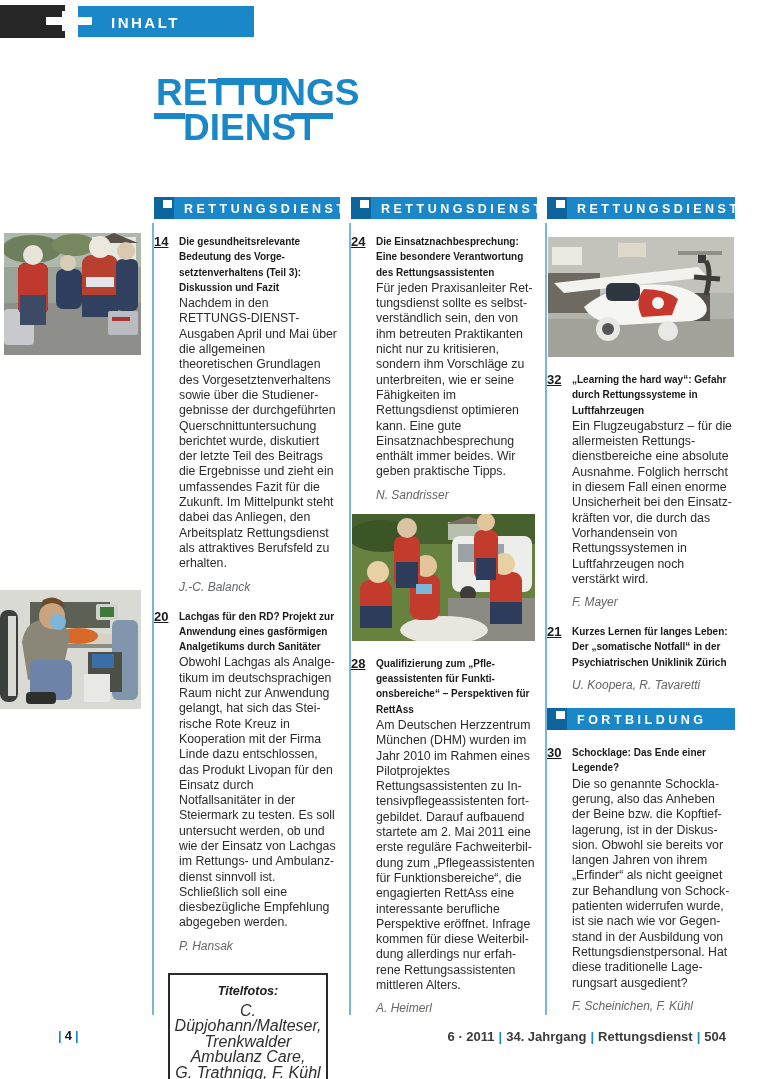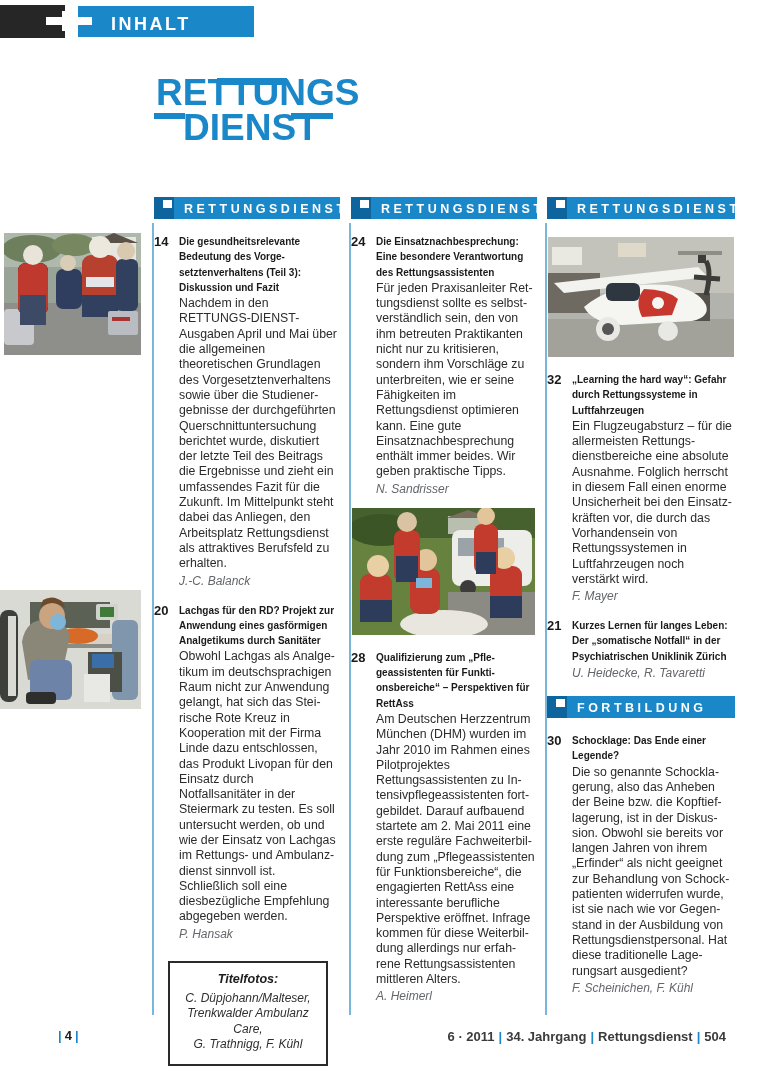--- a/index.html
+++ b/index.html
@@ -2,21 +2,21 @@
 <html><head>
 <meta charset="utf-8">
 <style>
   html,body{margin:0;padding:0;background:#fff;}
   body{font-family:"Liberation Sans", sans-serif;}
   .page{position:relative;width:763px;height:1079px;background:#ffffff;overflow:hidden;}
 
   
   .topbar-black{position:absolute;left:0;top:5px;width:65px;height:33px;background:#262626;}
   .topbar-blue{position:absolute;left:78px;top:6px;width:176px;height:31px;background:#1987c8;}
-  .inhalt-label{position:absolute;left:33px;top:8px;color:#fff;font-weight:bold;font-size:18px;letter-spacing:2.5px;}
+  .inhalt-label{position:absolute;left:33px;top:8px;color:#fff;font-weight:bold;font-size:15px;letter-spacing:2.5px;}
   .topbar-plus{position:absolute;left:46px;top:11px;width:46px;height:20px;}
   .plus-h{position:absolute;left:0;top:6px;width:46px;height:8px;background:#fff;}
   .plus-v{position:absolute;left:16px;top:0;width:13px;height:20px;background:#fff;}
 
   
   .logo{position:absolute;left:156px;top:76px;width:210px;color:#1987c8;font-weight:bold;}
   .logo-line{font-size:37px;line-height:34px;letter-spacing:0;position:relative;display:inline-block;white-space:nowrap;}
   .logo-l2-wrap{margin-left:27px;margin-top:1px;}
   .logo-bar{position:absolute;background:#1987c8;}
   .bar-tt{top:2px;left:61px;width:70px;height:7px;}
@@ -30,35 +30,35 @@
   #col3{left:545px;width:190px;}
   .col-line{position:absolute;left:0;top:26px;width:2px;height:792px;background:#79b6dc;}
 
   .section-bar{position:relative;height:22px;background:#1987c8;margin-left:2px;margin-top:0;}
   .section-bar.mid{margin-top:16px;}
   .notch{position:absolute;left:0;top:0;width:20px;height:22px;background:#0e649c;}
   .notch::after{content:"";position:absolute;right:2px;top:3px;width:9px;height:8px;background:#fff;}
   .bar-label{position:absolute;left:30px;top:5px;color:#fff;font-weight:bold;font-size:12.5px;letter-spacing:3.5px;}
 
   .article{position:relative;padding-left:27px;margin-top:15px;margin-right:2px;}
-  .article .num{position:absolute;left:2px;top:0;font-weight:bold;font-size:13px;color:#1a1a1a;}
+  .article .num{position:absolute;left:2px;top:0;font-weight:bold;font-size:13px;color:#1a1a1a;text-decoration:underline;}
   .article .title{font-weight:bold;font-size:10px;line-height:15.3px;color:#1a1a1a;}
   .article .body{font-size:12.3px;line-height:15.3px;color:#2b2b2b;margin-top:1px;}
-  .article .author{font-style:italic;font-size:12px;color:#63666a;margin-top:2px;line-height:14px;}
+  .article .author{font-style:italic;font-size:12px;color:#63666a;margin-top:8px;line-height:14px;}
 
   .photo{display:block;}
   .photo-mid{margin:12px 0 2px 3px;}
   .photo-right{margin:18px 0 0 3px;}
   .photo-abs{position:absolute;}
   #photo-left-top{left:4px;top:233px;}
   #photo-left-bottom{left:0;top:590px;}
 
   .titelfotos{border:2px solid #2a2a2a;margin:20px 12px 0 16px;padding:9px 4px 11px;text-align:center;}
   .tf-label{font-weight:bold;font-style:italic;font-size:12.6px;color:#1d1d1d;margin-bottom:5px;}
-  .tf-line{font-style:italic;font-size:12px;color:#2f2f2f;line-height:15.5px;}
+  .tf-line{font-style:italic;font-size:16px;color:#2f2f2f;line-height:15.5px;}
 
   .footer-left{position:absolute;left:55px;top:1028px;font-size:13px;font-weight:bold;color:#1d1d1d;}
   .footer-right{position:absolute;right:37px;top:1029px;font-size:13px;font-weight:bold;color:#3b3b3b;}
   .pipe{color:#1987c8;font-weight:bold;padding:0 4px;}
   .footer-left .pipe{padding:0 3px;}
 </style>
 </head>
 <body>
 
 <div class="page">
@@ -242,21 +242,21 @@
     <div class="article">
       <span class="num">32</span>
       <div class="title">„Learning the hard way“: Gefahr durch Rettungssys­teme in Luftfahrzeugen</div>
       <div class="body">Ein Flugzeugabsturz – für die allermeisten Rettungs­dienstbereiche eine absolute Ausnahme. Folglich herrscht in diesem Fall einen enorme Unsicherheit bei den Einsatz­kräften vor, die durch das Vorhandensein von Rettungs­systemen in Luftfahrzeugen noch verstärkt wird.</div>
       <div class="author">F. Mayer</div>
     </div>
 
     <div class="article">
       <span class="num">21</span>
       <div class="title">Kurzes Lernen für langes Leben: Der „somatische Notfall“ in der Psychia­trischen Uniklinik Zürich</div>
-      <div class="author">U. Heidecke, R. Tavaretti</div>
+      <div class="author">U. Koopera, R. Tavaretti</div>
     </div>
 
     <div class="section-bar mid">
       <span class="notch"></span>
       <span class="bar-label">FORTBILDUNG</span>
     </div>
 
     <div class="article">
       <span class="num">30</span>
       <div class="title">Schocklage: Das Ende einer Legende?</div>

